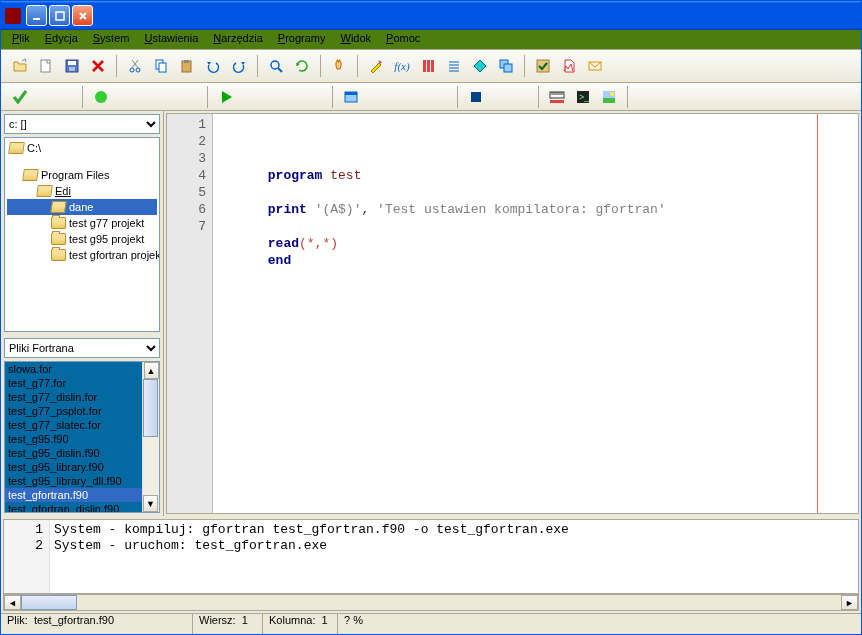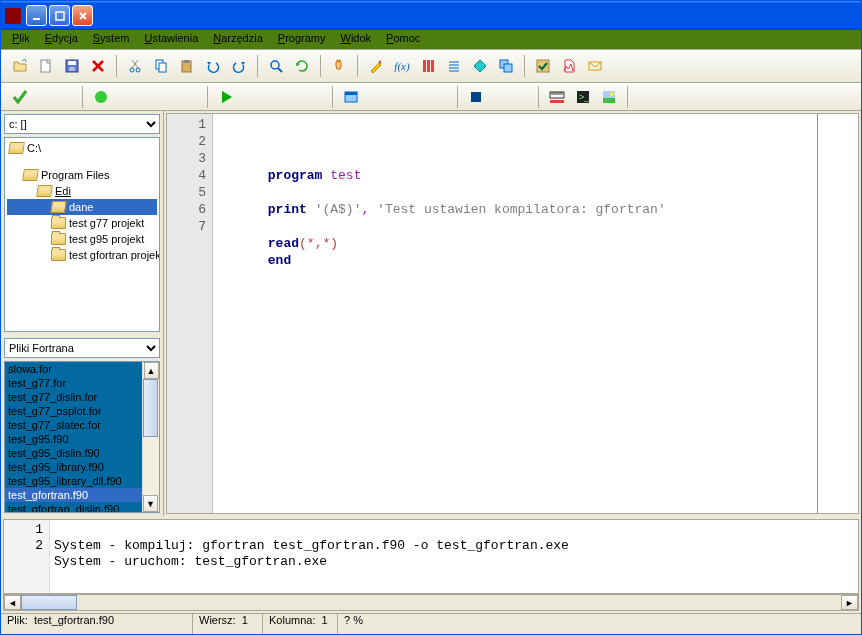--- a/index.html
+++ b/index.html
@@ -35,27 +35,27 @@
 .filter-select select { width: 100%; font-size: 11px; height: 20px; border: 1px solid #7f9db9; background: white; }
 .file-list { flex: 1; background: #0369a1; border: 1px solid #7f9db9; margin: 0 3px 3px 3px; overflow-y: scroll; }
 .file-item { padding: 0 3px; height: 14px; line-height: 14px; cursor: pointer; white-space: nowrap; }
 .file-item.selected { background: #316ac5; color: white; }
 .editor-area { flex: 1; display: flex; flex-direction: column; }
 .editor { flex: 1; display: flex; background: white; border: 1px solid #aca899; margin: 2px; overflow: hidden; }
 .gutter { width: 46px; background: #e8e8e8; border-right: 1px solid #c0c0c0; font-family: "Courier New", monospace; font-size: 13px; color: #606060; text-align: right; padding: 2px 6px 0 0; line-height: 17px; }
 .code-area { flex: 1; position: relative; font-family: "Courier New", monospace; font-size: 13px; padding: 2px 0 0 8px; line-height: 17px; white-space: pre; }
 .right-margin { position: absolute; top: 0; bottom: 0; right: 40px; width: 1px; background: #ff6060; }
 .kw { color: #000080; font-weight: bold; }
-.id { color: #a21caf; }
+.id { color: #7f1d1d; }
 .str { color: #808080; }
 .sym { color: #c04040; }
 .console-area { height: 97px; display: flex; flex-direction: column; border-top: 3px solid #ece9d8; }
 .console { flex: 1; display: flex; background: white; border: 1px solid #aca899; margin: 0 2px; overflow: hidden; }
 .console-gutter { width: 46px; background: #f4f4f4; border-right: 1px solid #e0e0e0; font-family: "Courier New", monospace; font-size: 13px; text-align: right; padding: 2px 6px 0 0; line-height: 16px; }
-.console-text { flex: 1; font-family: "Courier New", monospace; font-size: 13px; padding: 2px 0 0 4px; line-height: 16px; white-space: pre; margin-top: 16px; }
+.console-text { flex: 1; font-family: "Courier New", monospace; font-size: 13px; padding: 2px 0 0 4px; line-height: 16px; white-space: pre; }
 .console-hscroll { height: 17px; background: #ece9d8; border: 1px solid #aca899; margin: 0 2px 2px 2px; display: flex; align-items: center; }
 .hscroll-arrow { width: 17px; height: 15px; background: linear-gradient(to bottom,#fefefe,#e8e4d8); border: 1px solid #aca899; display: flex; align-items: center; justify-content: center; font-size: 9px; }
 .hscroll-thumb { width: 56px; height: 15px; background: linear-gradient(to bottom,#e6ecf7,#c4d4ef); border: 1px solid #7f9db9; margin-left: 0; }
 .statusbar { height: 21px; background: #ece9d8; border-top: 1px solid #aca899; display: flex; align-items: center; font-size: 11px; }
 .status-cell { padding: 0 6px; border-right: 1px solid #aca899; height: 100%; display: flex; align-items: flex-start; }
 .scrollbar-v { width: 17px; background: #f1efe2; border-left: 1px solid #e0e0e0; position: relative; }
 .scroll-arrow { width: 15px; height: 17px; background: linear-gradient(to bottom,#fefefe,#e8e4d8); border: 1px solid #aca899; display: flex; align-items: center; justify-content: center; font-size: 9px; margin: 0 auto; }
 .scroll-thumb-v { position: absolute; top: 17px; left: 0; width: 15px; height: 58px; background: linear-gradient(to right,#e6ecf7,#c4d4ef); border: 1px solid #7f9db9; }
 svg { display: block; }
 </style>

